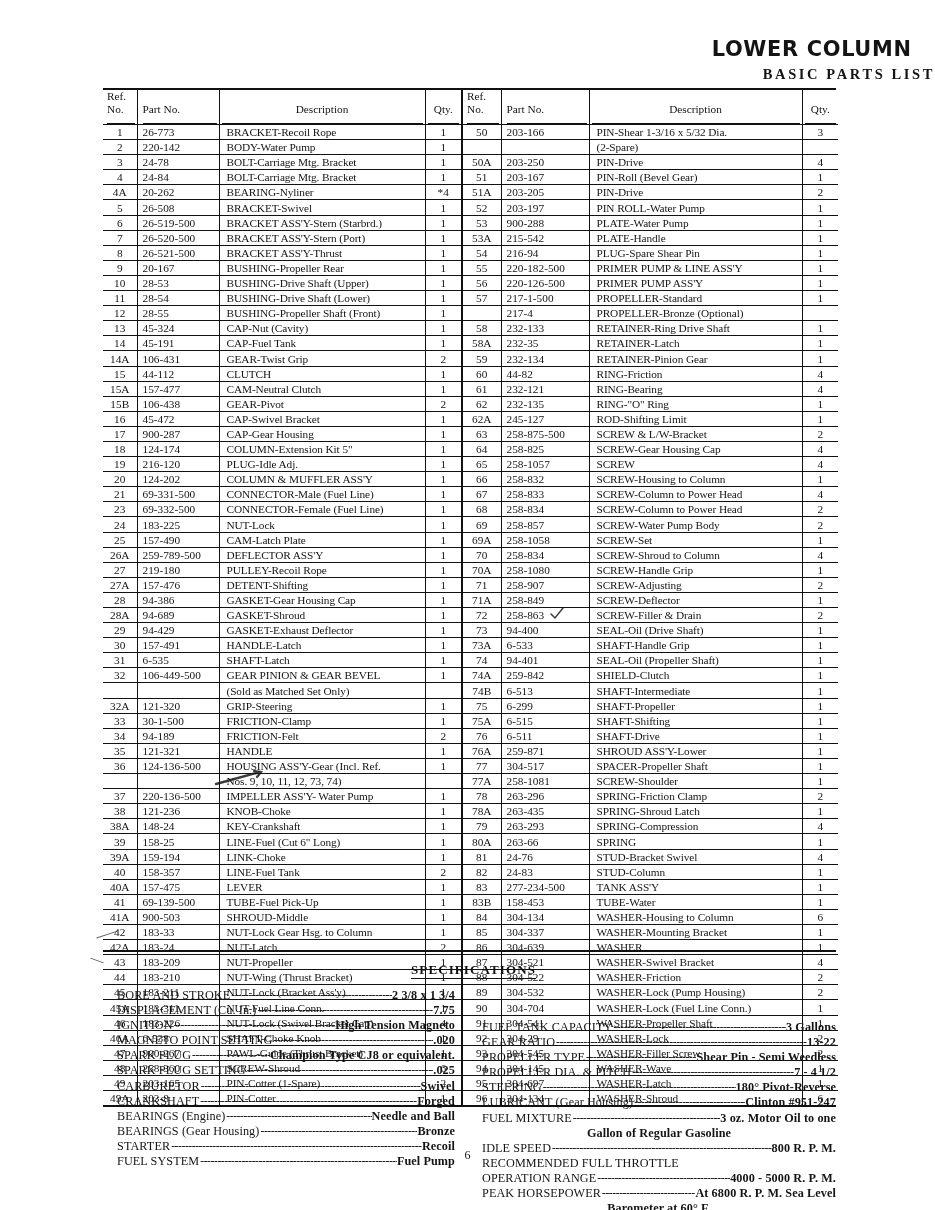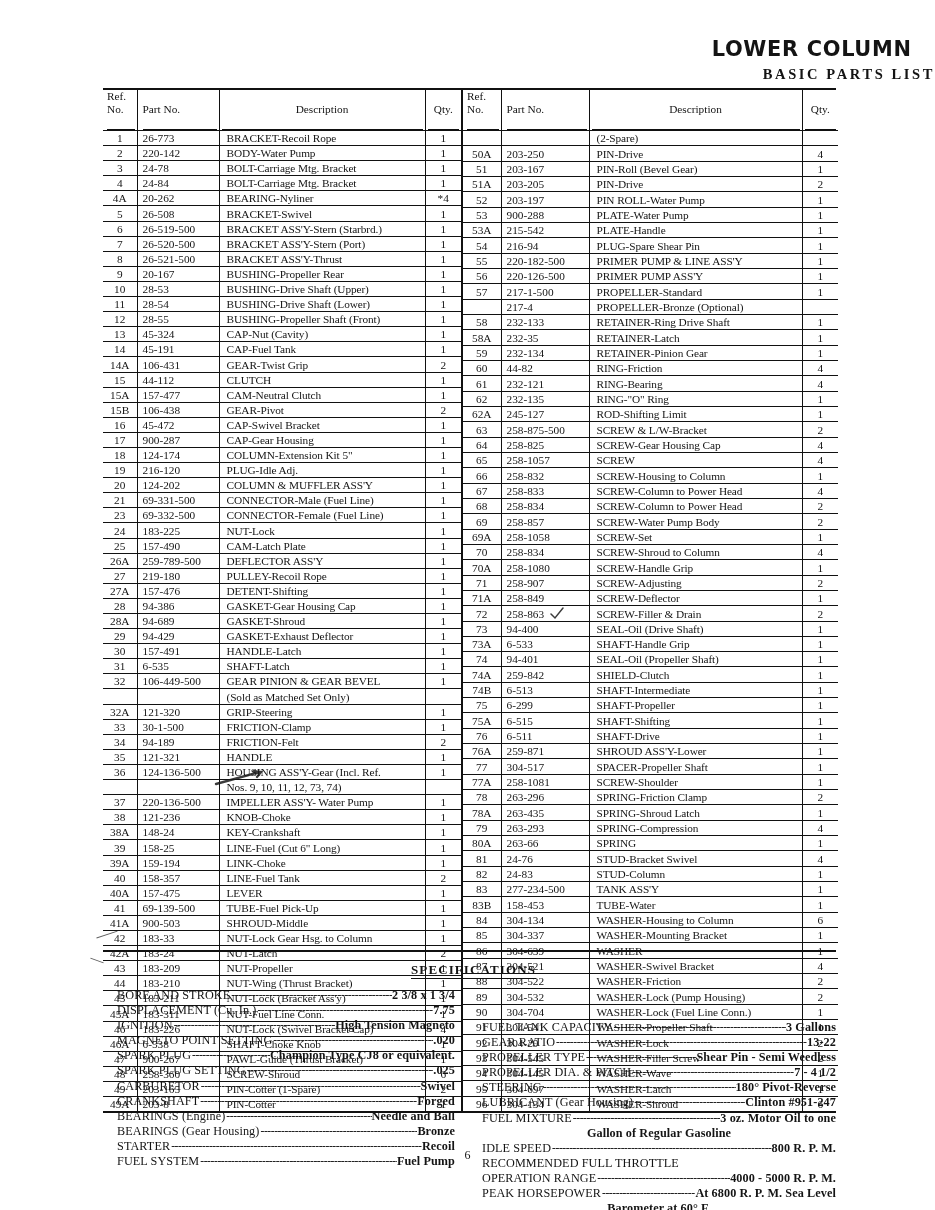--- a/index.html
+++ b/index.html
@@ -89,21 +89,21 @@
   thead th {
     height: 30px;
     vertical-align: bottom;
     padding-bottom: 1px;
     font-weight: normal;
     border-bottom: 1.8px solid #111;
   }
   .hdr-inner {
     display: block;
     border-bottom: 1px solid #111;
-    padding-bottom: 14px;
+    padding-bottom: 8px;
     line-height: 12px;
   }
   .hdr-two { line-height: 12px; }
 
   
   .left col.c-ref  { width: 34px; }
   .left col.c-pn   { width: 82px; }
   .left col.c-desc { width: 206px; }
   .left col.c-qty  { width: 36px; }
   
@@ -654,20 +654,26 @@
           <th class="desc">
             <span class="hdr-inner">Description</span>
           </th>
           <th class="qty">
             <span class="hdr-inner">Qty.</span>
           </th>
         </tr>
       </thead>
       <tbody>
           <tr>
+            <td class="ref">50</td>
+            <td class="pn">203-166</td>
+            <td class="desc">PIN-Shear 1-3/16 x 5/32 Dia.</td>
+            <td class="qty">3</td>
+          </tr>
+          <tr>
             <td class="ref"></td>
             <td class="pn"></td>
             <td class="desc cont">(2-Spare)</td>
             <td class="qty"></td>
           </tr>
           <tr>
             <td class="ref">50A</td>
             <td class="pn">203-250</td>
             <td class="desc">PIN-Drive</td>
             <td class="qty">4</td>

